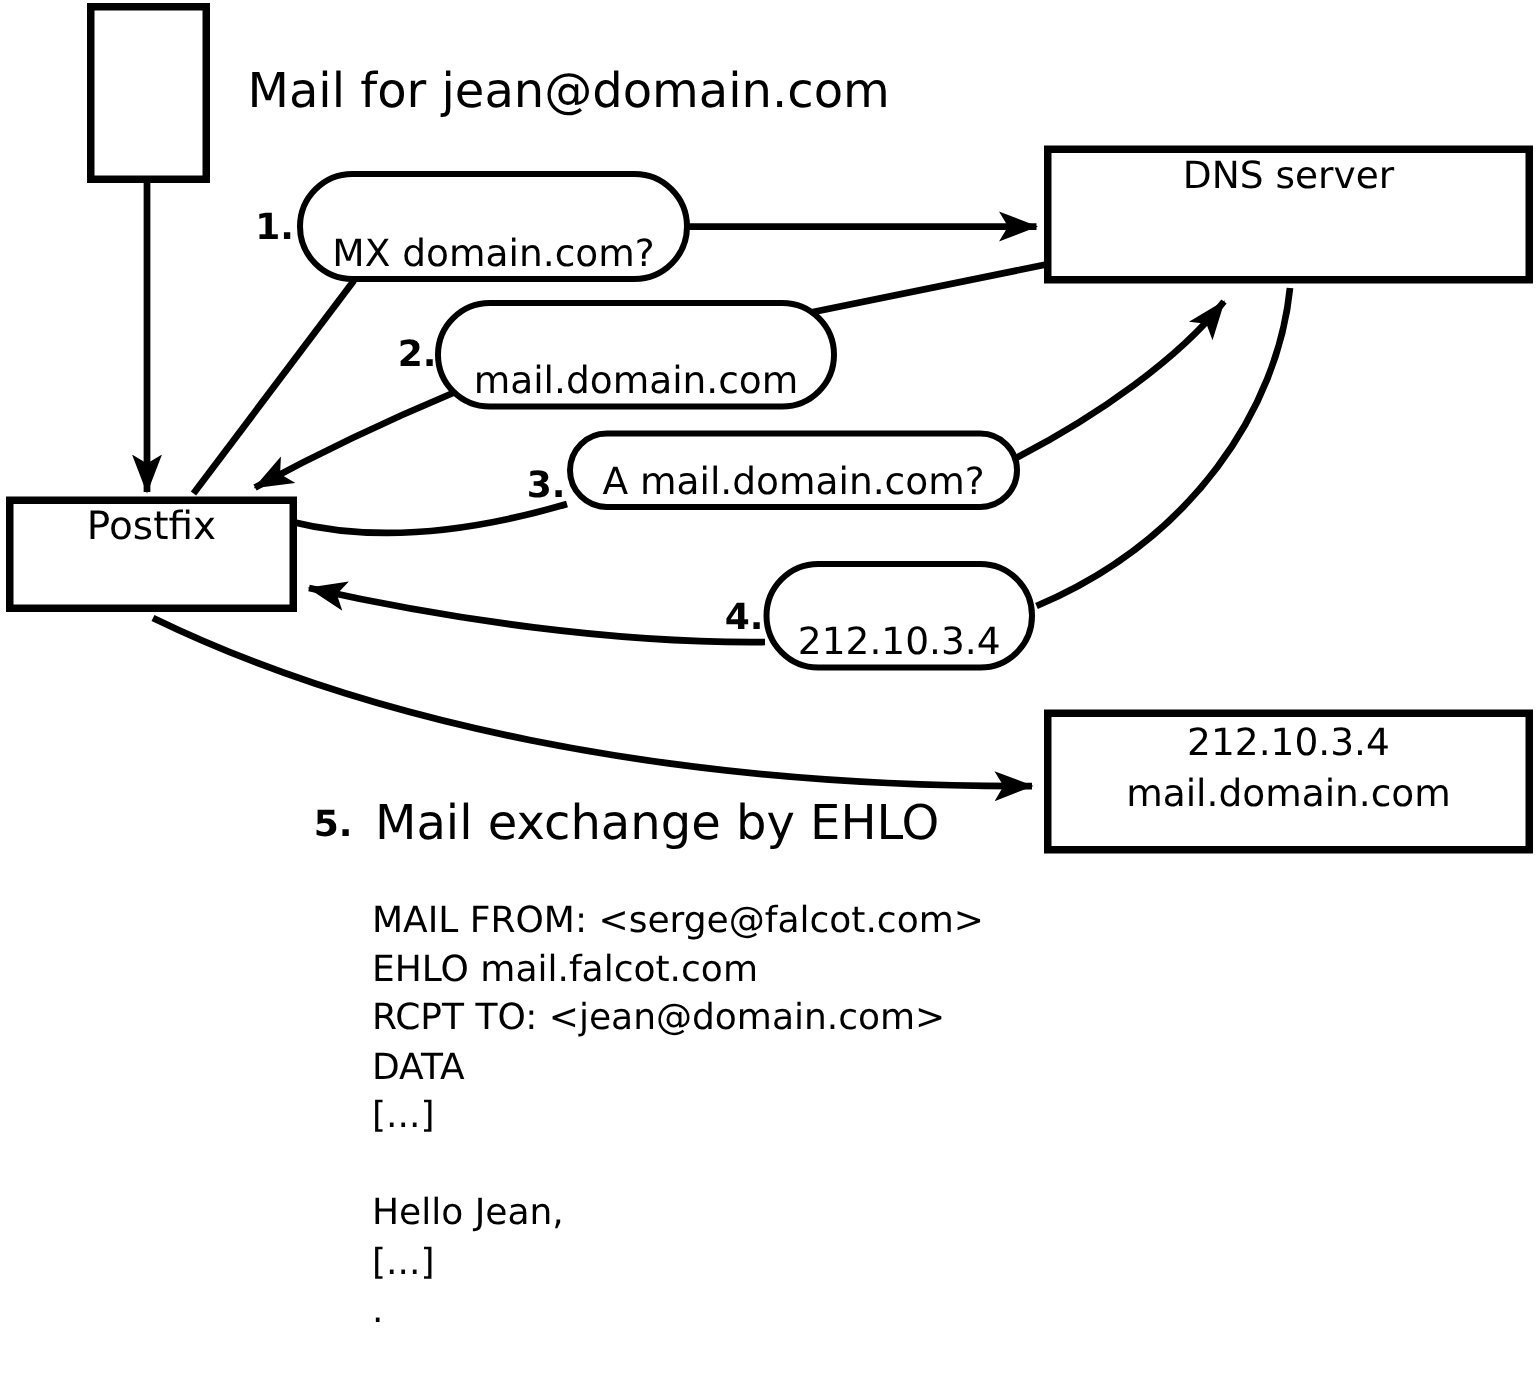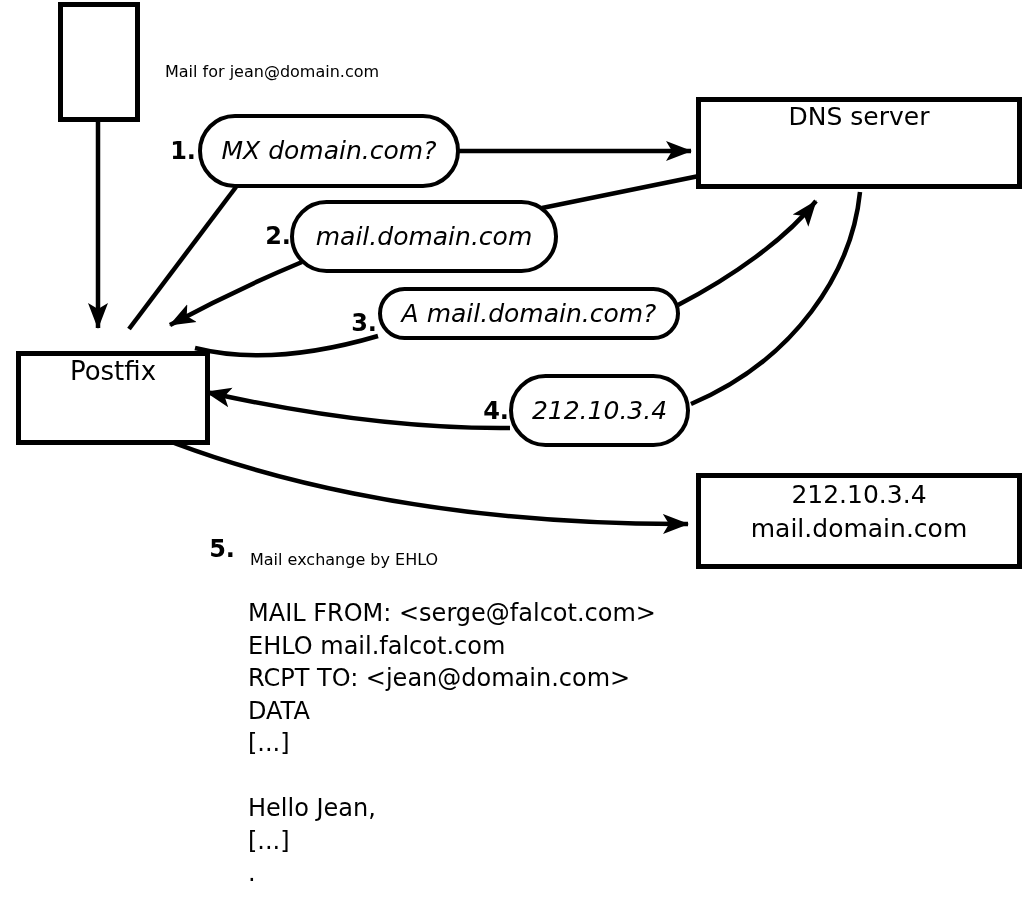--- a/index.html
+++ b/index.html
@@ -2,25 +2,25 @@
 <html><head>
 <meta charset="utf-8">
 <style>
   html,body{margin:0;padding:0;background:#ffffff;}
   .stage{position:relative;width:1024px;height:919px;background:#ffffff;overflow:hidden;
          font-family:"DejaVu Sans","Liberation Sans",sans-serif;color:#000;}
   .layer{position:absolute;left:0;top:0;}
   .box{position:absolute;border:5px solid #000;background:#fff;display:flex;
        align-items:flex-start;justify-content:center;box-sizing:border-box;text-align:center;}
   .pill{position:absolute;border:4px solid #000;background:#fff;border-radius:40px;
-        display:flex;align-items:center;justify-content:center;box-sizing:border-box;font-style:italic;}
+        display:flex;align-items:flex-end;justify-content:center;box-sizing:border-box;}
   .node-label{font-size:25px;line-height:1.2;white-space:nowrap;}
   .num{position:absolute;width:60px;height:32px;line-height:32px;text-align:right;
        font-weight:bold;font-size:24px;}
-  .free-label{position:absolute;font-size:16px;line-height:30px;white-space:nowrap;margin-top:12px;}
+  .free-label{position:absolute;font-size:32px;line-height:30px;white-space:nowrap;}
   .smtp{position:absolute;left:248px;top:597px;font-size:24px;}
   .smtp-line{height:32.5px;line-height:32.5px;white-space:pre;}
   .dest-lines{font-size:25px;line-height:34px;}
 </style>
 </head>
 <body>
 
 <div class="stage">
 
   <svg class="layer" width="1024" height="919" viewBox="0 0 1024 919">
@@ -40,21 +40,21 @@
       <path d="M 860 192 C 852 272 795 360 691 404"></path>
       <path d="M 510 428 C 410 429 300 413 206 392" marker-end="url(#ah)"></path>
       <path d="M 102 412 C 240 479 440 525 688 524" marker-end="url(#ah)"></path>
     </g>
   </svg>
 
   <div class="box" style="left:58px;top:2px;width:82px;height:120px;"></div>
 
   <div class="free-label" style="left:165px;top:45px;">Mail for jean@domain.com</div>
 
-  <div class="box" style="left:16px;top:331px;width:194px;height:94px;margin-top:20px;">
+  <div class="box" style="left:4px;top:331px;width:194px;height:77px;">
     <span class="node-label" style="font-size:26px;">Postfix</span>
   </div>
 
   <div class="box" style="left:696px;top:97px;width:326px;height:92px;">
     <span class="node-label">DNS server</span>
   </div>
 
   <div class="box" style="left:696px;top:473px;width:326px;height:96px;">
     <div class="dest-lines">
       <div>212.10.3.4</div>

